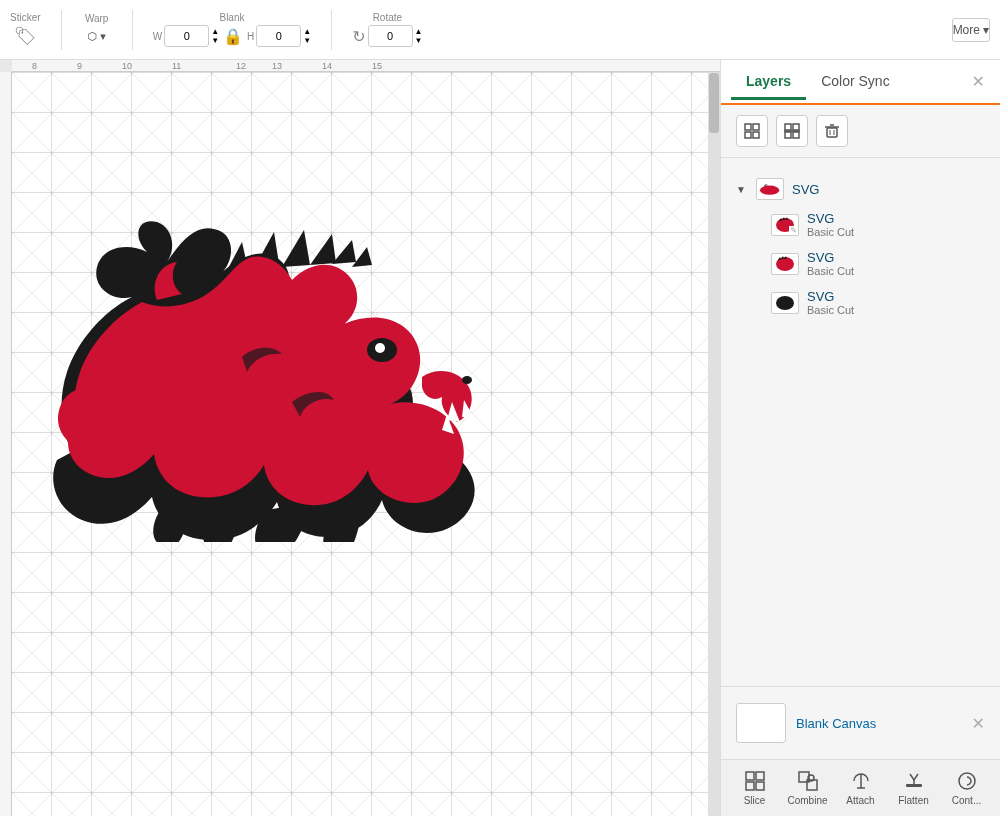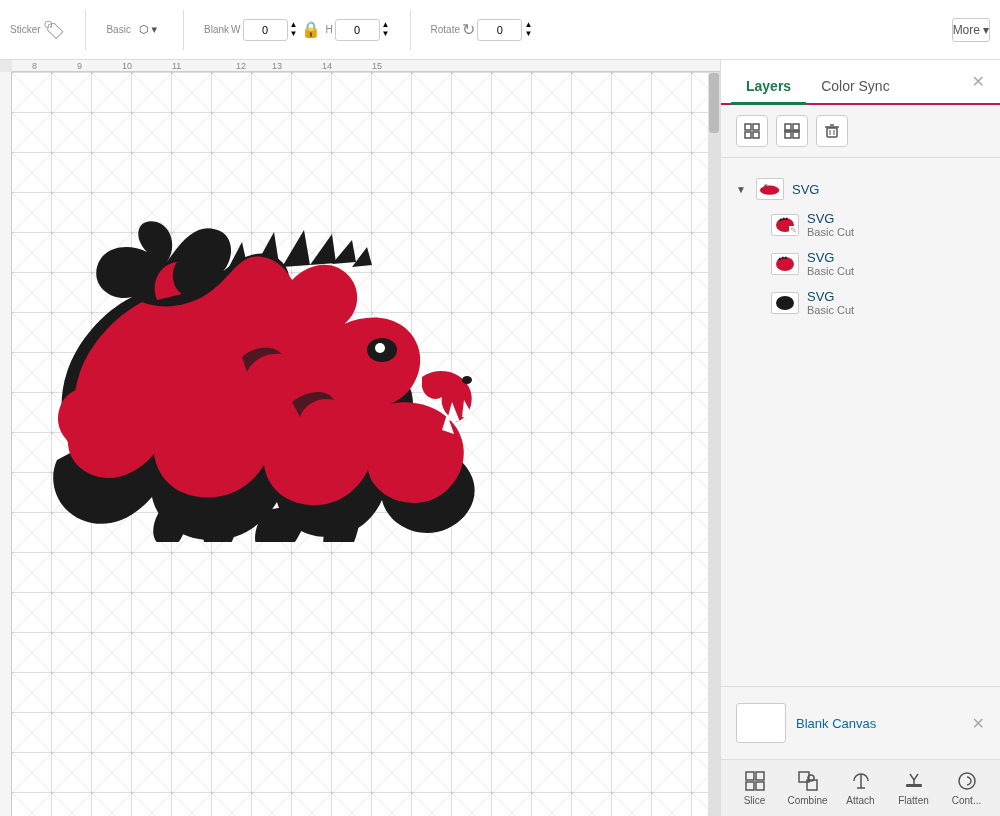--- a/index.html
+++ b/index.html
@@ -11,21 +11,21 @@
       background: #fff;
       border-bottom: 1px solid #ddd;
       display: flex;
       align-items: center;
       padding: 0 10px;
       gap: 20px;
       flex-shrink: 0;
     }
     .toolbar-section {
       display: flex;
-      flex-direction: row;
+      flex-direction: column;
       align-items: center;
       font-size: 11px;
       color: #555;
       gap: 2px;
     }
     .toolbar-section .label {
       font-size: 10px;
       color: #888;
     }
     .toolbar-input {
@@ -177,25 +177,25 @@
       background: #f5f5f5;
       border-left: 1px solid #ddd;
       display: flex;
       flex-direction: column;
       flex-shrink: 0;
     }
 
     
     .panel-tabs {
       display: flex;
-      border-bottom: 2px solid #be185d;
+      border-bottom: 2px solid #f97316;
       background: #fff;
       padding: 0 10px;
       height: 45px;
-      align-items: flex-end;
+      align-items: center;
     }
     .panel-tab {
       padding: 8px 15px;
       font-size: 14px;
       cursor: pointer;
       color: #555;
       border-bottom: 3px solid transparent;
       margin-bottom: -2px;
     }
     .panel-tab.active {
@@ -359,21 +359,21 @@
 
 <div class="toolbar">
   <div class="toolbar-section">
     <div class="label">Sticker</div>
     <div style="font-size:18px; color:#888;">🏷</div>
   </div>
 
   <div class="toolbar-divider"></div>
 
   <div class="toolbar-section">
-    <div class="label">Basic</div>
+    <div class="label">Warp</div>
     <button class="toolbar-btn">⬡ ▾</button>
   </div>
 
   <div class="toolbar-divider"></div>
 
   <div class="toolbar-section">
     <div class="label">Blank</div>
     <div class="toolbar-input">
       <span style="font-size:10px;color:#888;">W</span>
       <input type="text" value="0" style="">

